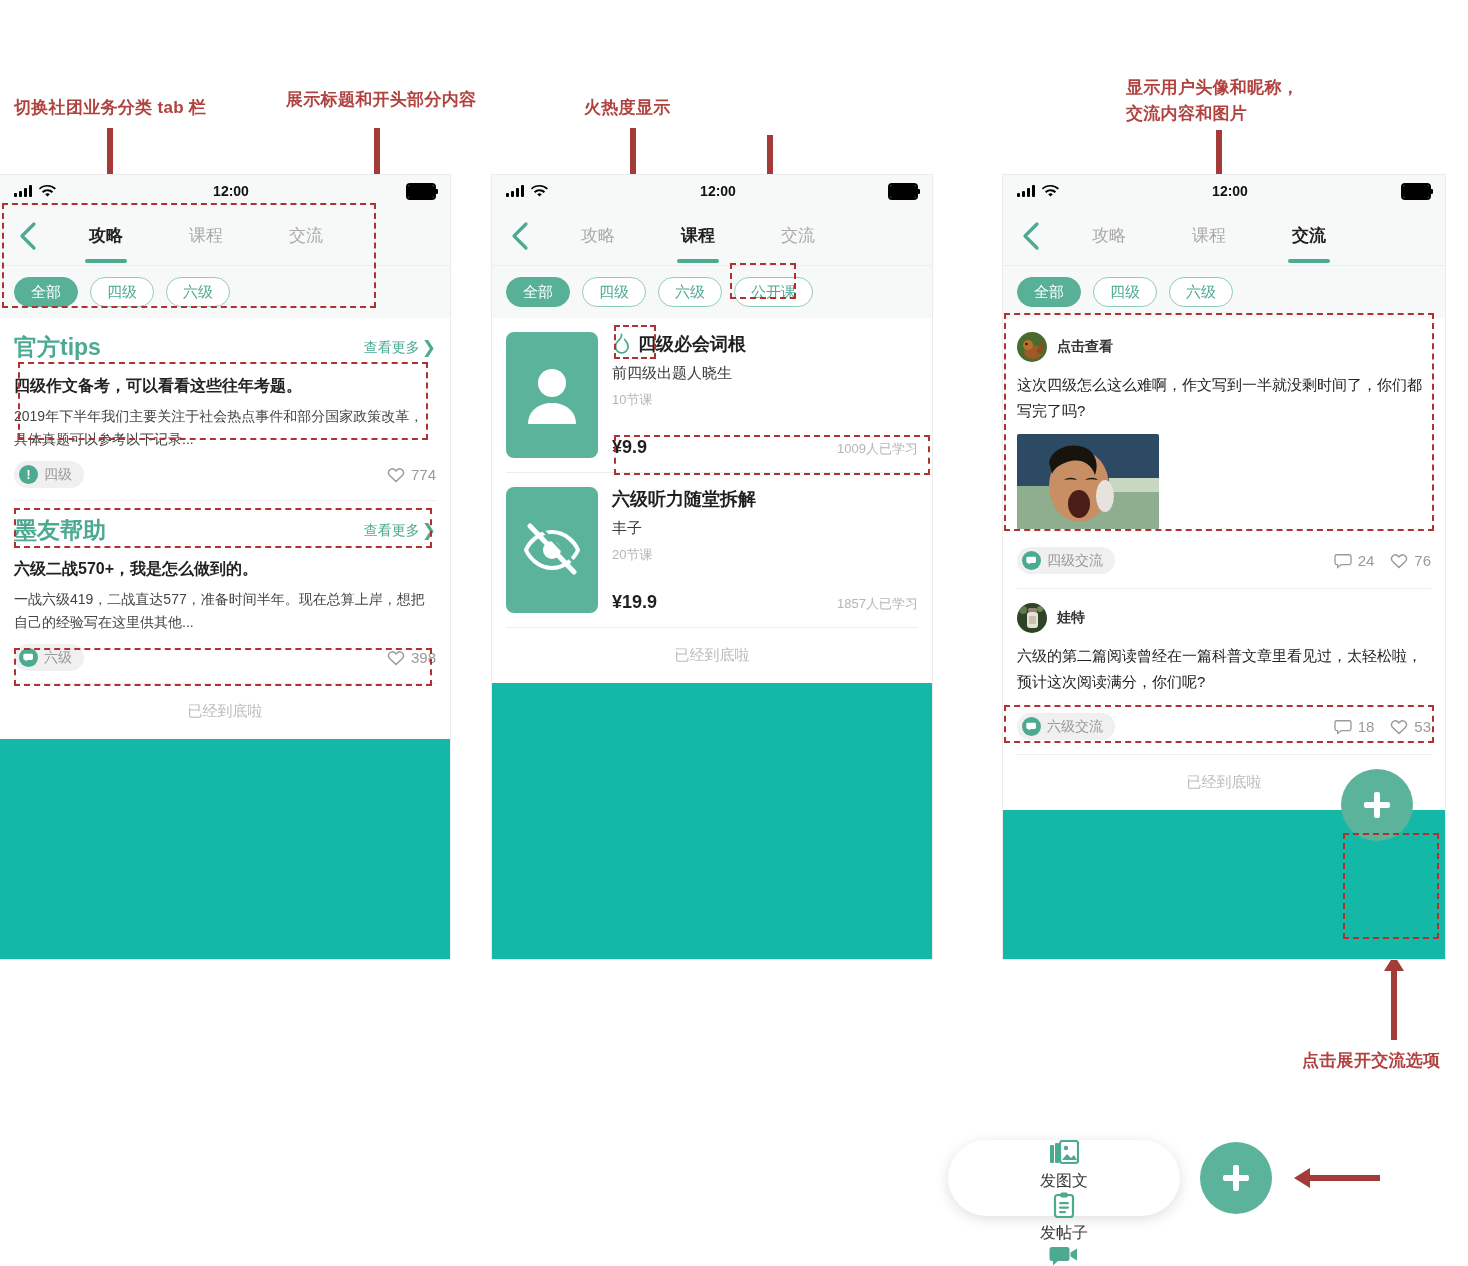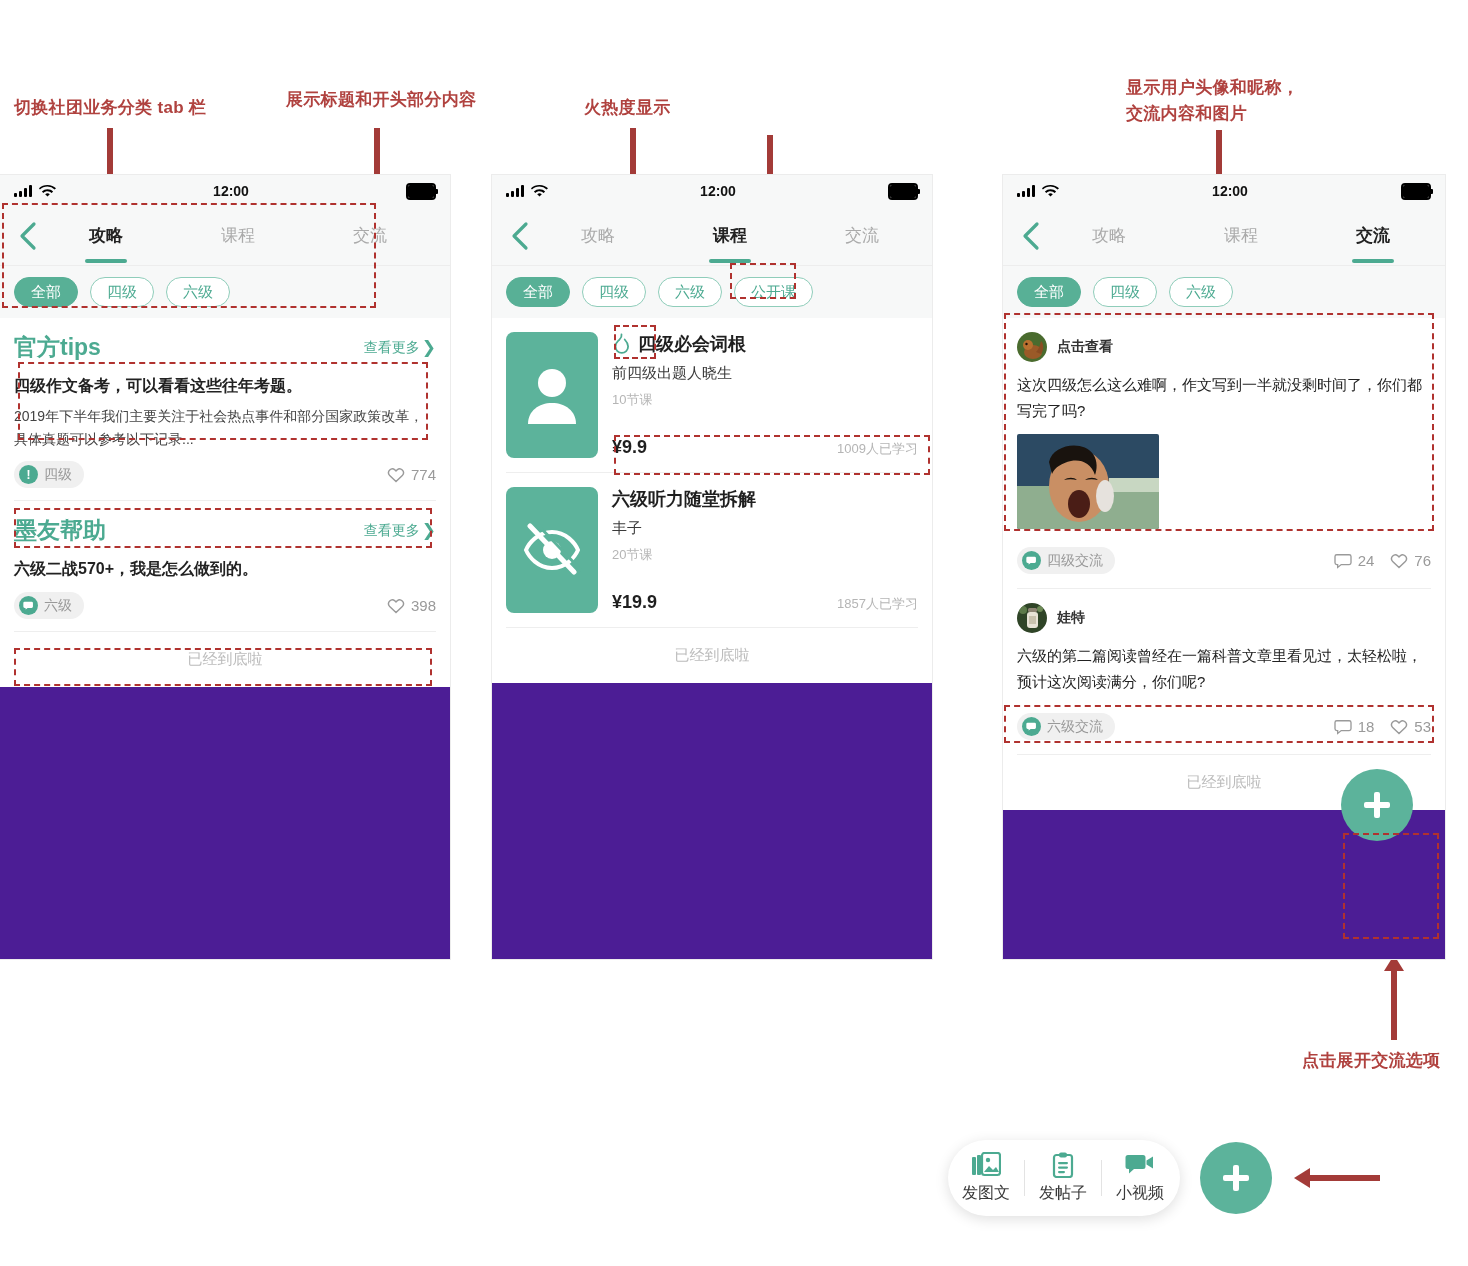--- a/index.html
+++ b/index.html
@@ -48,21 +48,21 @@
   .dash{
     position:absolute;
     border:2px dashed #b0322f;
     box-sizing:border-box;
     pointer-events:none;
   }
 
   
   .phone{
     position:absolute;
-    background:#4c1d95;
+    background:#14b8a6;
     overflow:hidden;
     box-shadow:0 0 0 1px #ececec;
   }
   .statusbar{
     height:32px;background:#f7f8f8;display:flex;align-items:center;
     padding:0 14px;font-size:14px;font-weight:bold;color:#111;
   }
   .sb-left{display:flex;align-items:center;gap:7px;}
   .sb-center{flex:1;text-align:center;font-size:14px;font-weight:bold;}
   .sb-right{display:flex;align-items:center;}
@@ -79,21 +79,21 @@
   .battery:after{
     content:"";position:absolute;right:-4px;top:4px;width:2px;height:5px;background:#000;border-radius:0 1px 1px 0;
   }
 
   .navbar{
     height:58px;background:#f7f8f8;display:flex;align-items:center;position:relative;
   }
   .backbtn{
     width:56px;display:flex;align-items:center;justify-content:center;
   }
-  .tabs{display:flex;align-items:center;flex:1;gap:32px;}
+  .tabs{display:flex;align-items:center;flex:1;}
   .tab{
     width:100px;text-align:center;font-size:17px;color:#aaa;position:relative;
     padding-bottom:2px;
   }
   .tab.active{color:#222;font-weight:bold;}
   .tab.active:after{
     content:"";position:absolute;left:50%;transform:translateX(-50%);
     bottom:-14px;width:42px;height:4px;background:#4caa91;border-radius:2px;
   }
 
@@ -170,21 +170,21 @@
   .fab .plus{position:relative;width:30px;height:30px;}
   .fab .plus:before,.fab .plus:after{
     content:"";position:absolute;background:#fff;border-radius:2px;
   }
   .fab .plus:before{left:12px;top:2px;width:6px;height:26px;}
   .fab .plus:after{top:12px;left:2px;height:6px;width:26px;}
 
   
   .toolbar{
     position:absolute;background:#fff;border-radius:42px;height:76px;
-    display:flex;align-items:center;box-shadow:0 3px 14px rgba(0,0,0,.13);
+    display:flex;align-items:center;box-shadow:0 3px 14px rgba(0,0,0,.13);flex-direction:column;
   }
   .tool{
     width:76px;display:flex;flex-direction:column;align-items:center;gap:5px;
     font-size:16px;color:#3a3a3a;
   }
   .toolsep{width:1px;height:36px;background:#e3e3e3;}
 </style>
 </head>
 <body>
 
@@ -329,20 +329,21 @@
       <div class="divider"></div>
 
       <div class="section-head">
         <div class="section-title">墨友帮助</div>
         <div class="more">
           <span>查看更多</span>
           <span class="chev">❯</span>
         </div>
       </div>
       <div class="post-title">六级二战570+，我是怎么做到的。</div>
+      <div class="post-body">一战六级419，二战直达577，准备时间半年。现在总算上岸，想把自己的经验写在这里供其他...</div>
       <div class="meta">
         <div class="tagpill">
           <span class="tagicon">
             <svg width="12" height="12" viewBox="0 0 14 14">
               <path d="M2 2h8a1.6 1.6 0 0 1 1.6 1.6v4A1.6 1.6 0 0 1 10 9.2H5.4L3 11.2V9.2H2A1.6 1.6 0 0 1 .4 7.6v-4A1.6 1.6 0 0 1 2 2z" fill="#fff"></path>
             </svg>
           </span>
           <span>六级</span>
         </div>
         <div class="likes">

